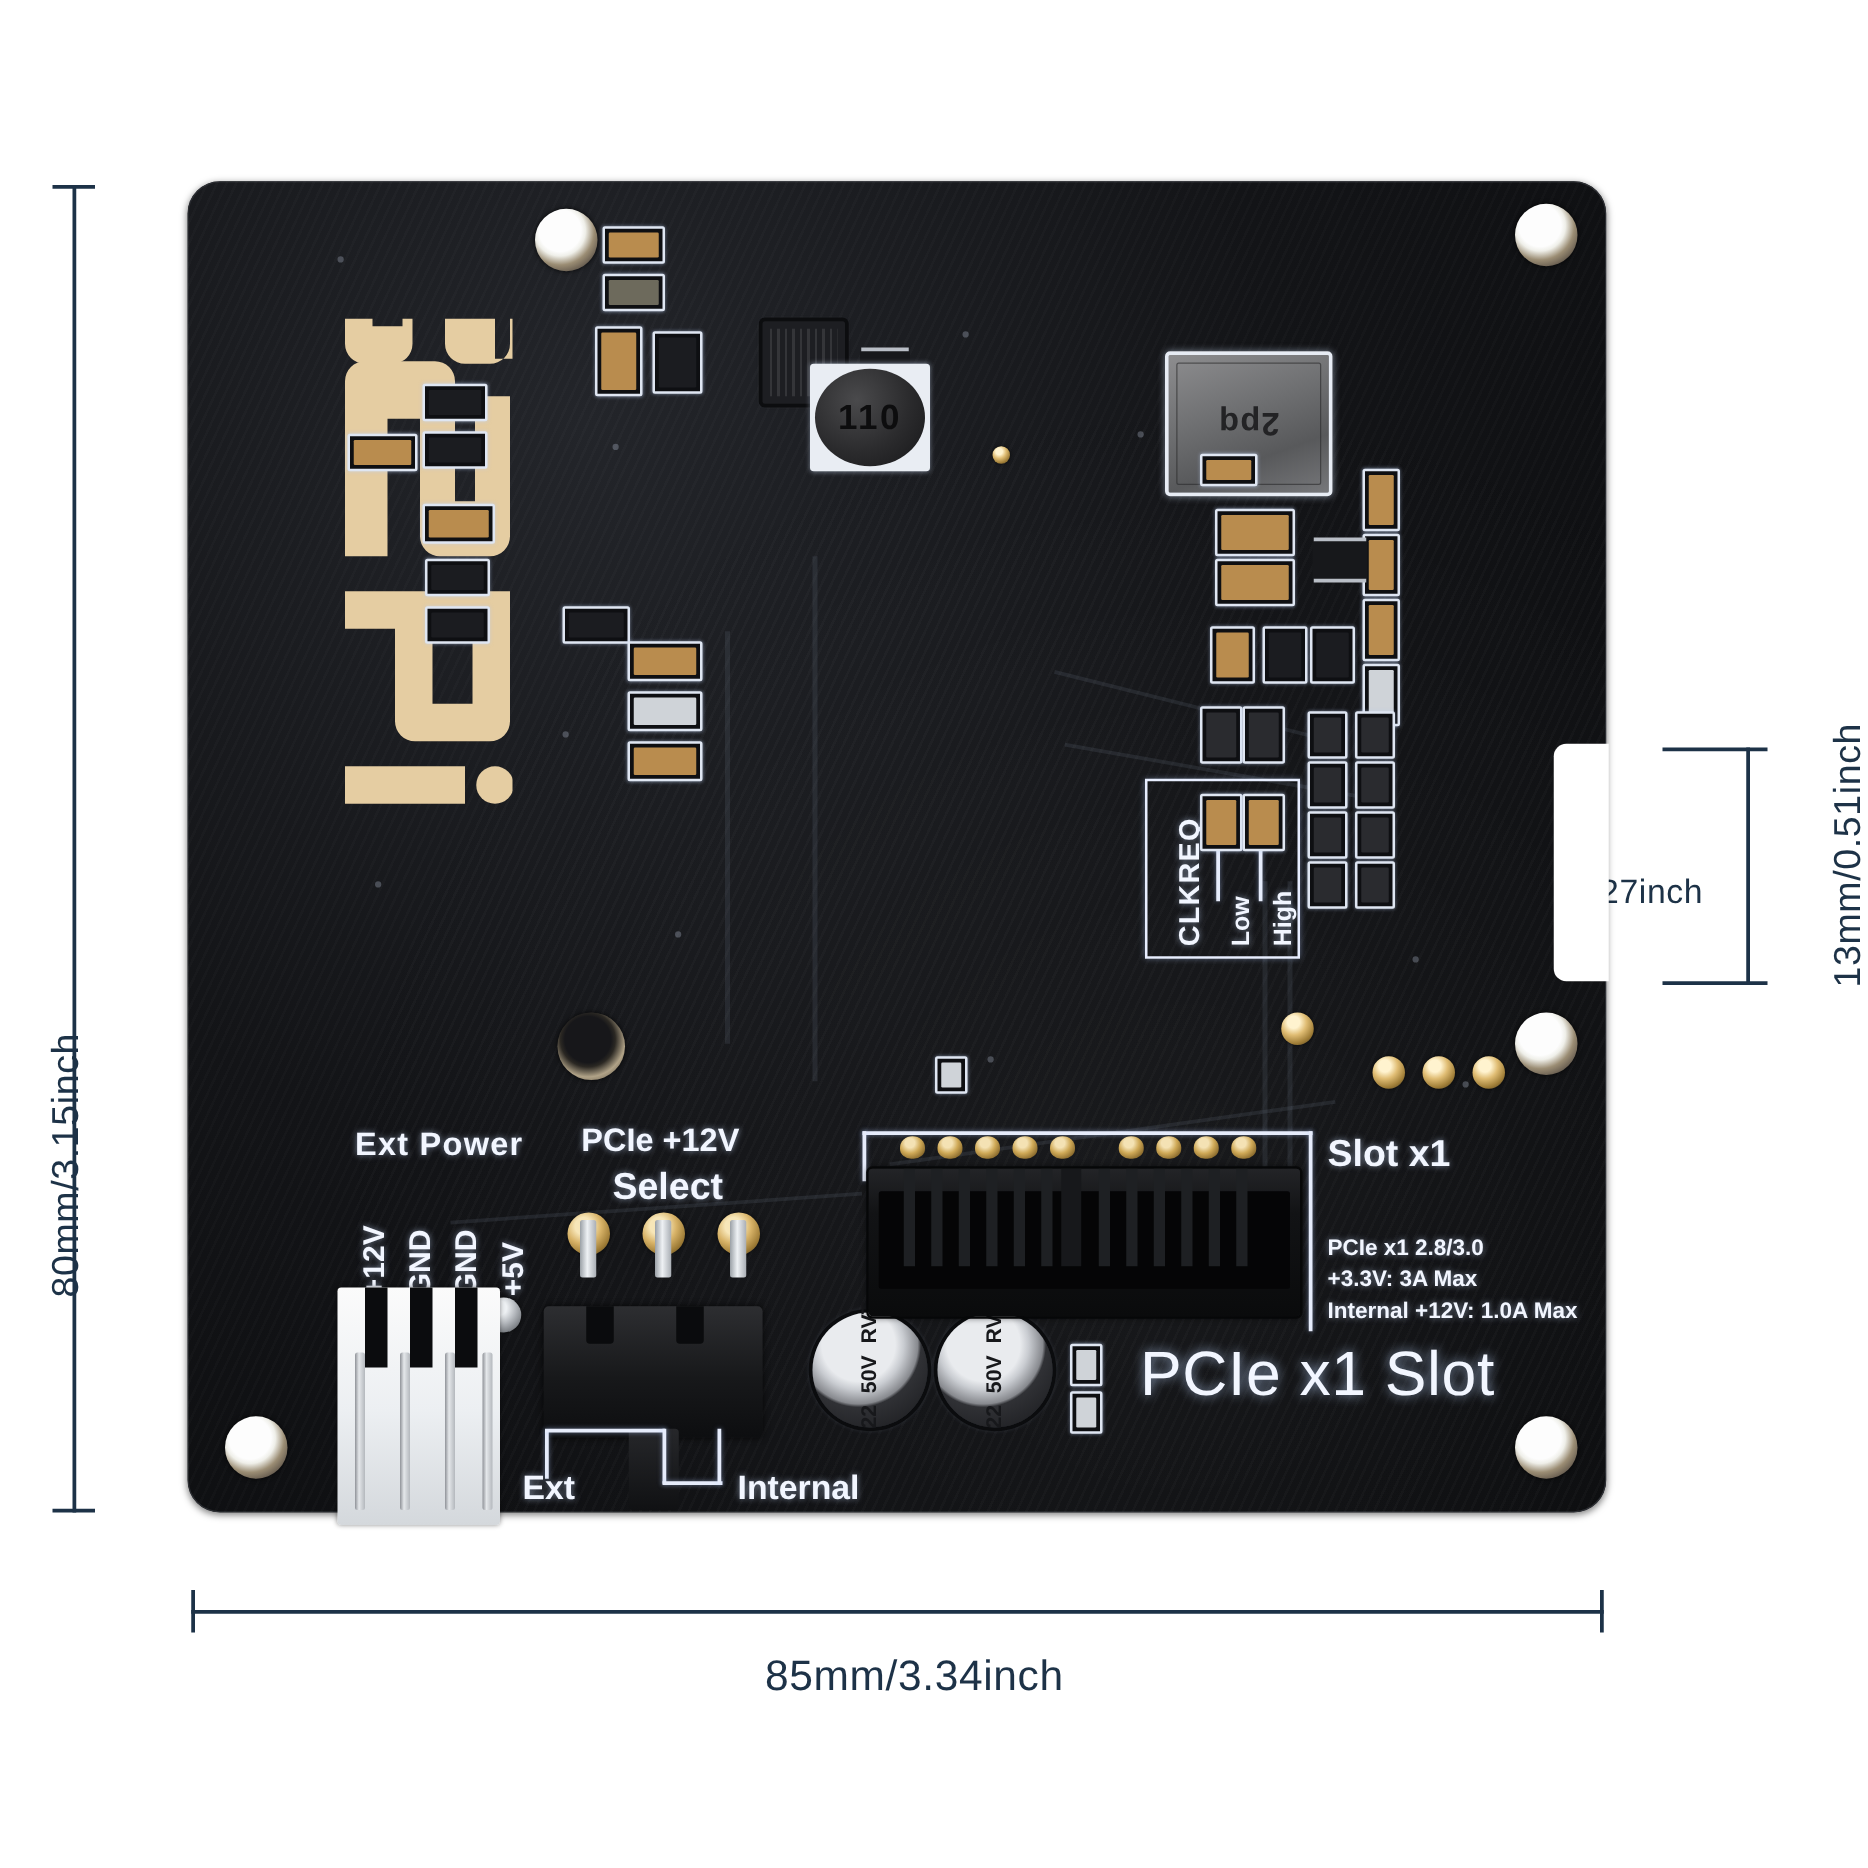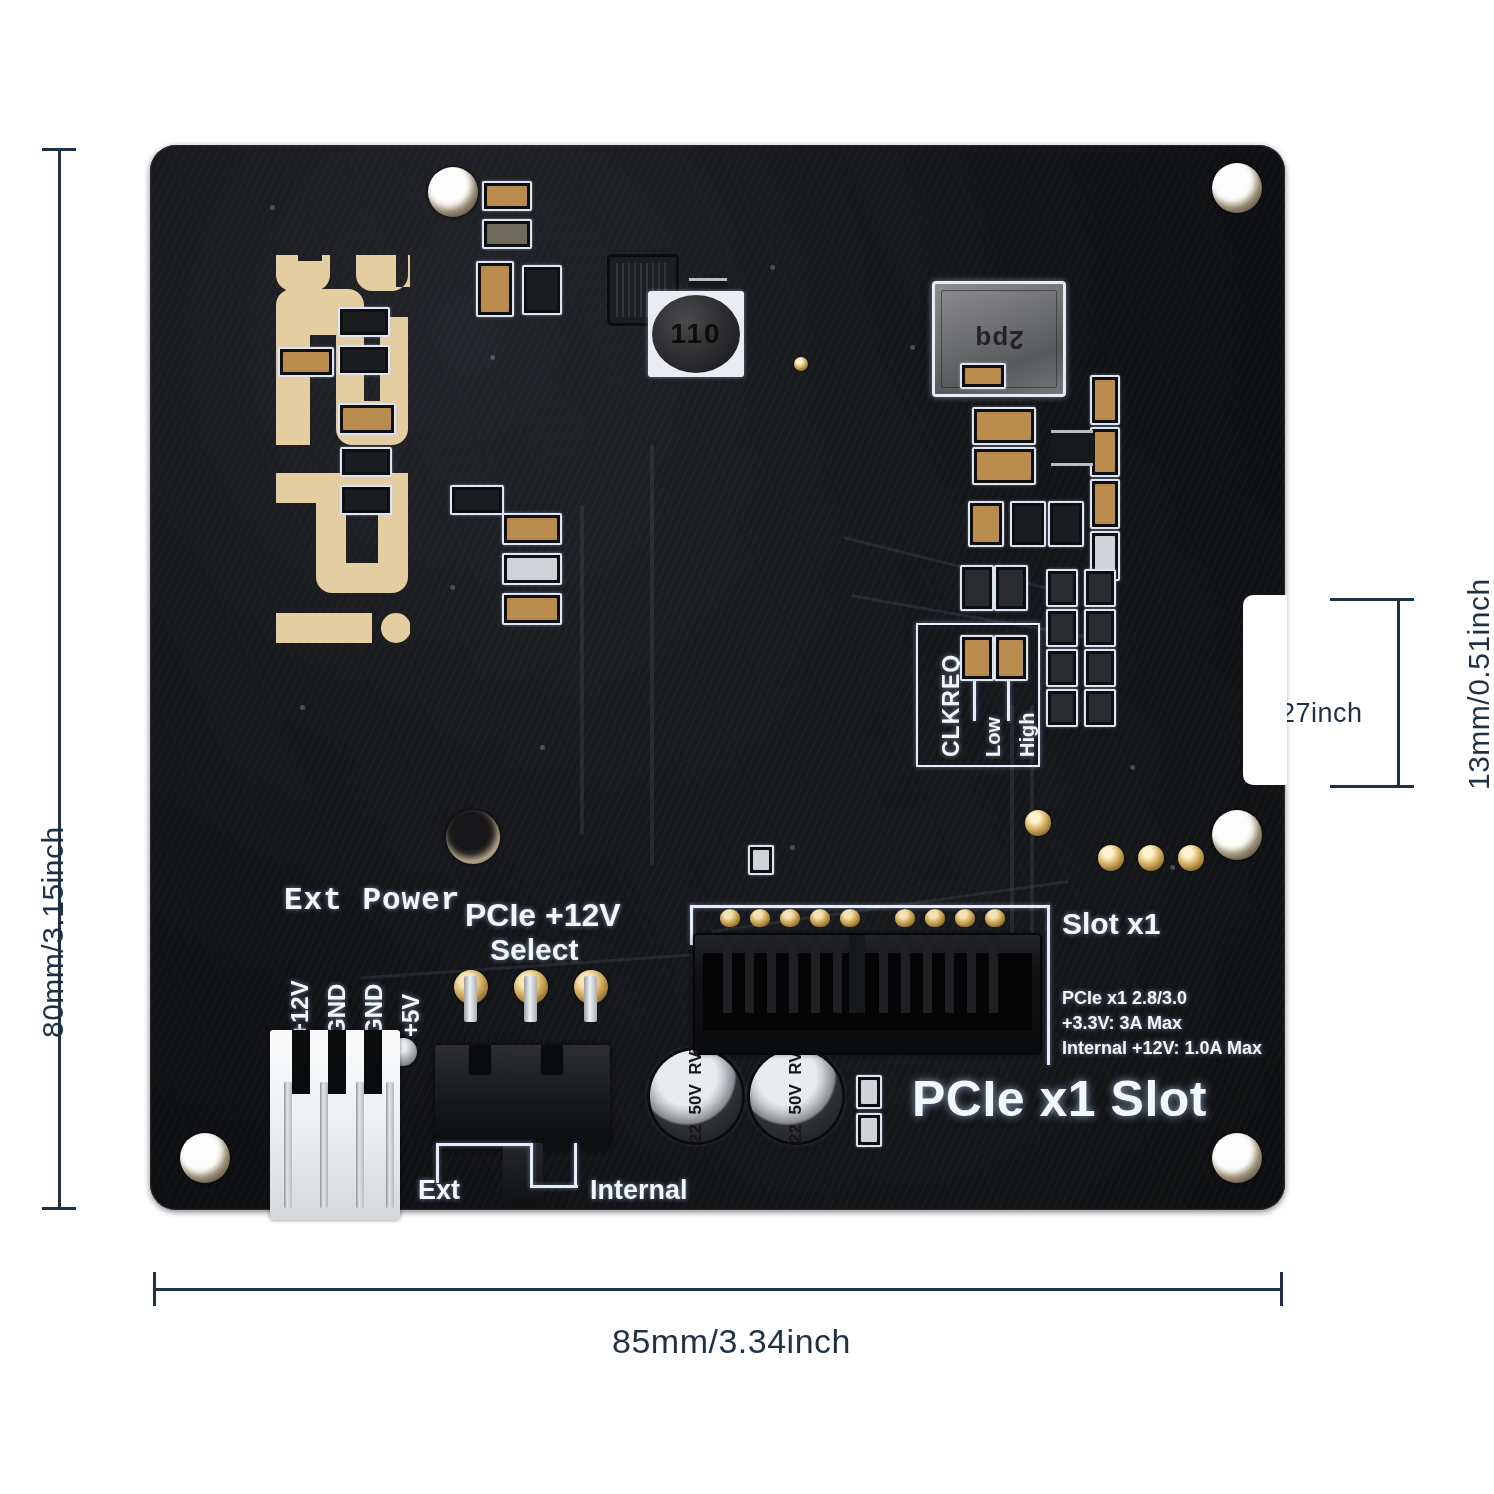--- a/index.html
+++ b/index.html
@@ -336,21 +336,21 @@
 
   <div class="pad" style="left:598px;top:700px;width:22px;height:26px;">
       <i style="background:#cfd3d8;"></i>
     </div>
 
   <div class="gth" style="left:875px;top:665px;"></div>
   <div class="gth" style="left:948px;top:700px;"></div>
   <div class="gth" style="left:988px;top:700px;"></div>
   <div class="gth" style="left:1028px;top:700px;"></div>
 
-  <div class="silk" style="left:134px;top:738px;font-size:31px;font-weight:700;letter-spacing:1px;font-family:Liberation Mono, monospace;">Ext Power</div>
+  <div class="silk" style="left:134px;top:755px;font-size:26px;font-weight:700;letter-spacing:1px;">Ext Power</div>
 
   <div class="silk vert" style="left:136px;top:892px;font-size:24px;font-weight:700;">+12V</div>
   <div class="silk vert" style="left:173px;top:892px;font-size:24px;font-weight:700;">GND</div>
   <div class="silk vert" style="left:210px;top:892px;font-size:24px;font-weight:700;">GND</div>
   <div class="silk vert" style="left:247px;top:892px;font-size:24px;font-weight:700;">+5V</div>
 
   <div class="gth" style="left:128px;top:893px;width:28px;height:28px;"></div>
   <div class="gth" style="left:165px;top:893px;width:28px;height:28px;"></div>
   <div class="gth" style="left:202px;top:893px;width:28px;height:28px;"></div>
   <div class="gth" style="left:239px;top:893px;width:28px;height:28px;background:radial-gradient(circle at 38% 30%,#eef1f4 0 22%,#b7bbc0 48%,#7d8186 75%,#33363a 100%);"></div>
@@ -358,21 +358,21 @@
   <div id="jst">
     <div class="slotgap" style="left:22px;"></div>
     <div class="slotgap" style="left:58px;"></div>
     <div class="slotgap" style="left:94px;"></div>
     <div class="pin" style="left:14px;"></div>
     <div class="pin" style="left:50px;"></div>
     <div class="pin" style="left:86px;"></div>
     <div class="pin" style="left:116px;"></div>
   </div>
 
-  <div class="silk" style="left:315px;top:752px;font-size:32px;font-weight:700;">PCIe +12V</div>
+  <div class="silk" style="left:315px;top:752px;font-size:26px;font-weight:700;">PCIe +12V</div>
   <div class="silk" style="left:340px;top:788px;font-size:30px;font-weight:700;">Select</div>
 
   <div class="goldpin" style="left:304px;top:825px;"></div>
   <div class="goldpin" style="left:364px;top:825px;"></div>
   <div class="goldpin" style="left:424px;top:825px;"></div>
 
   <div id="switch">
     <div class="notchs" style="left:34px;"></div>
     <div class="notchs" style="left:106px;"></div>
     <div class="lever"></div>
@@ -430,15 +430,15 @@
     <div class="fin" style="left:272px;"></div>
     <div class="fin" style="left:294px;"></div>
   </div>
 
   <div class="silk" style="left:912px;top:762px;font-size:30px;font-weight:600;">Slot  x1</div>
 
   <div class="silk" style="left:912px;top:843px;font-size:18px;font-weight:600;">PCIe  x1  2.8/3.0</div>
   <div class="silk" style="left:912px;top:868px;font-size:18px;font-weight:600;">+3.3V:  3A  Max</div>
   <div class="silk" style="left:912px;top:893px;font-size:18px;font-weight:600;">Internal  +12V:  1.0A  Max</div>
 
-  <div class="silk" style="left:762px;top:925px;font-size:50px;font-weight:700;letter-spacing:.5px;text-shadow:0 0 9px rgba(190,215,255,.7);">PCIe x1 Slot</div>
+  <div class="silk" style="left:762px;top:925px;font-size:50px;font-weight:400;letter-spacing:.5px;text-shadow:0 0 9px rgba(190,215,255,.7);">PCIe x1 Slot</div>
 
 </div>
 
 </body></html>

